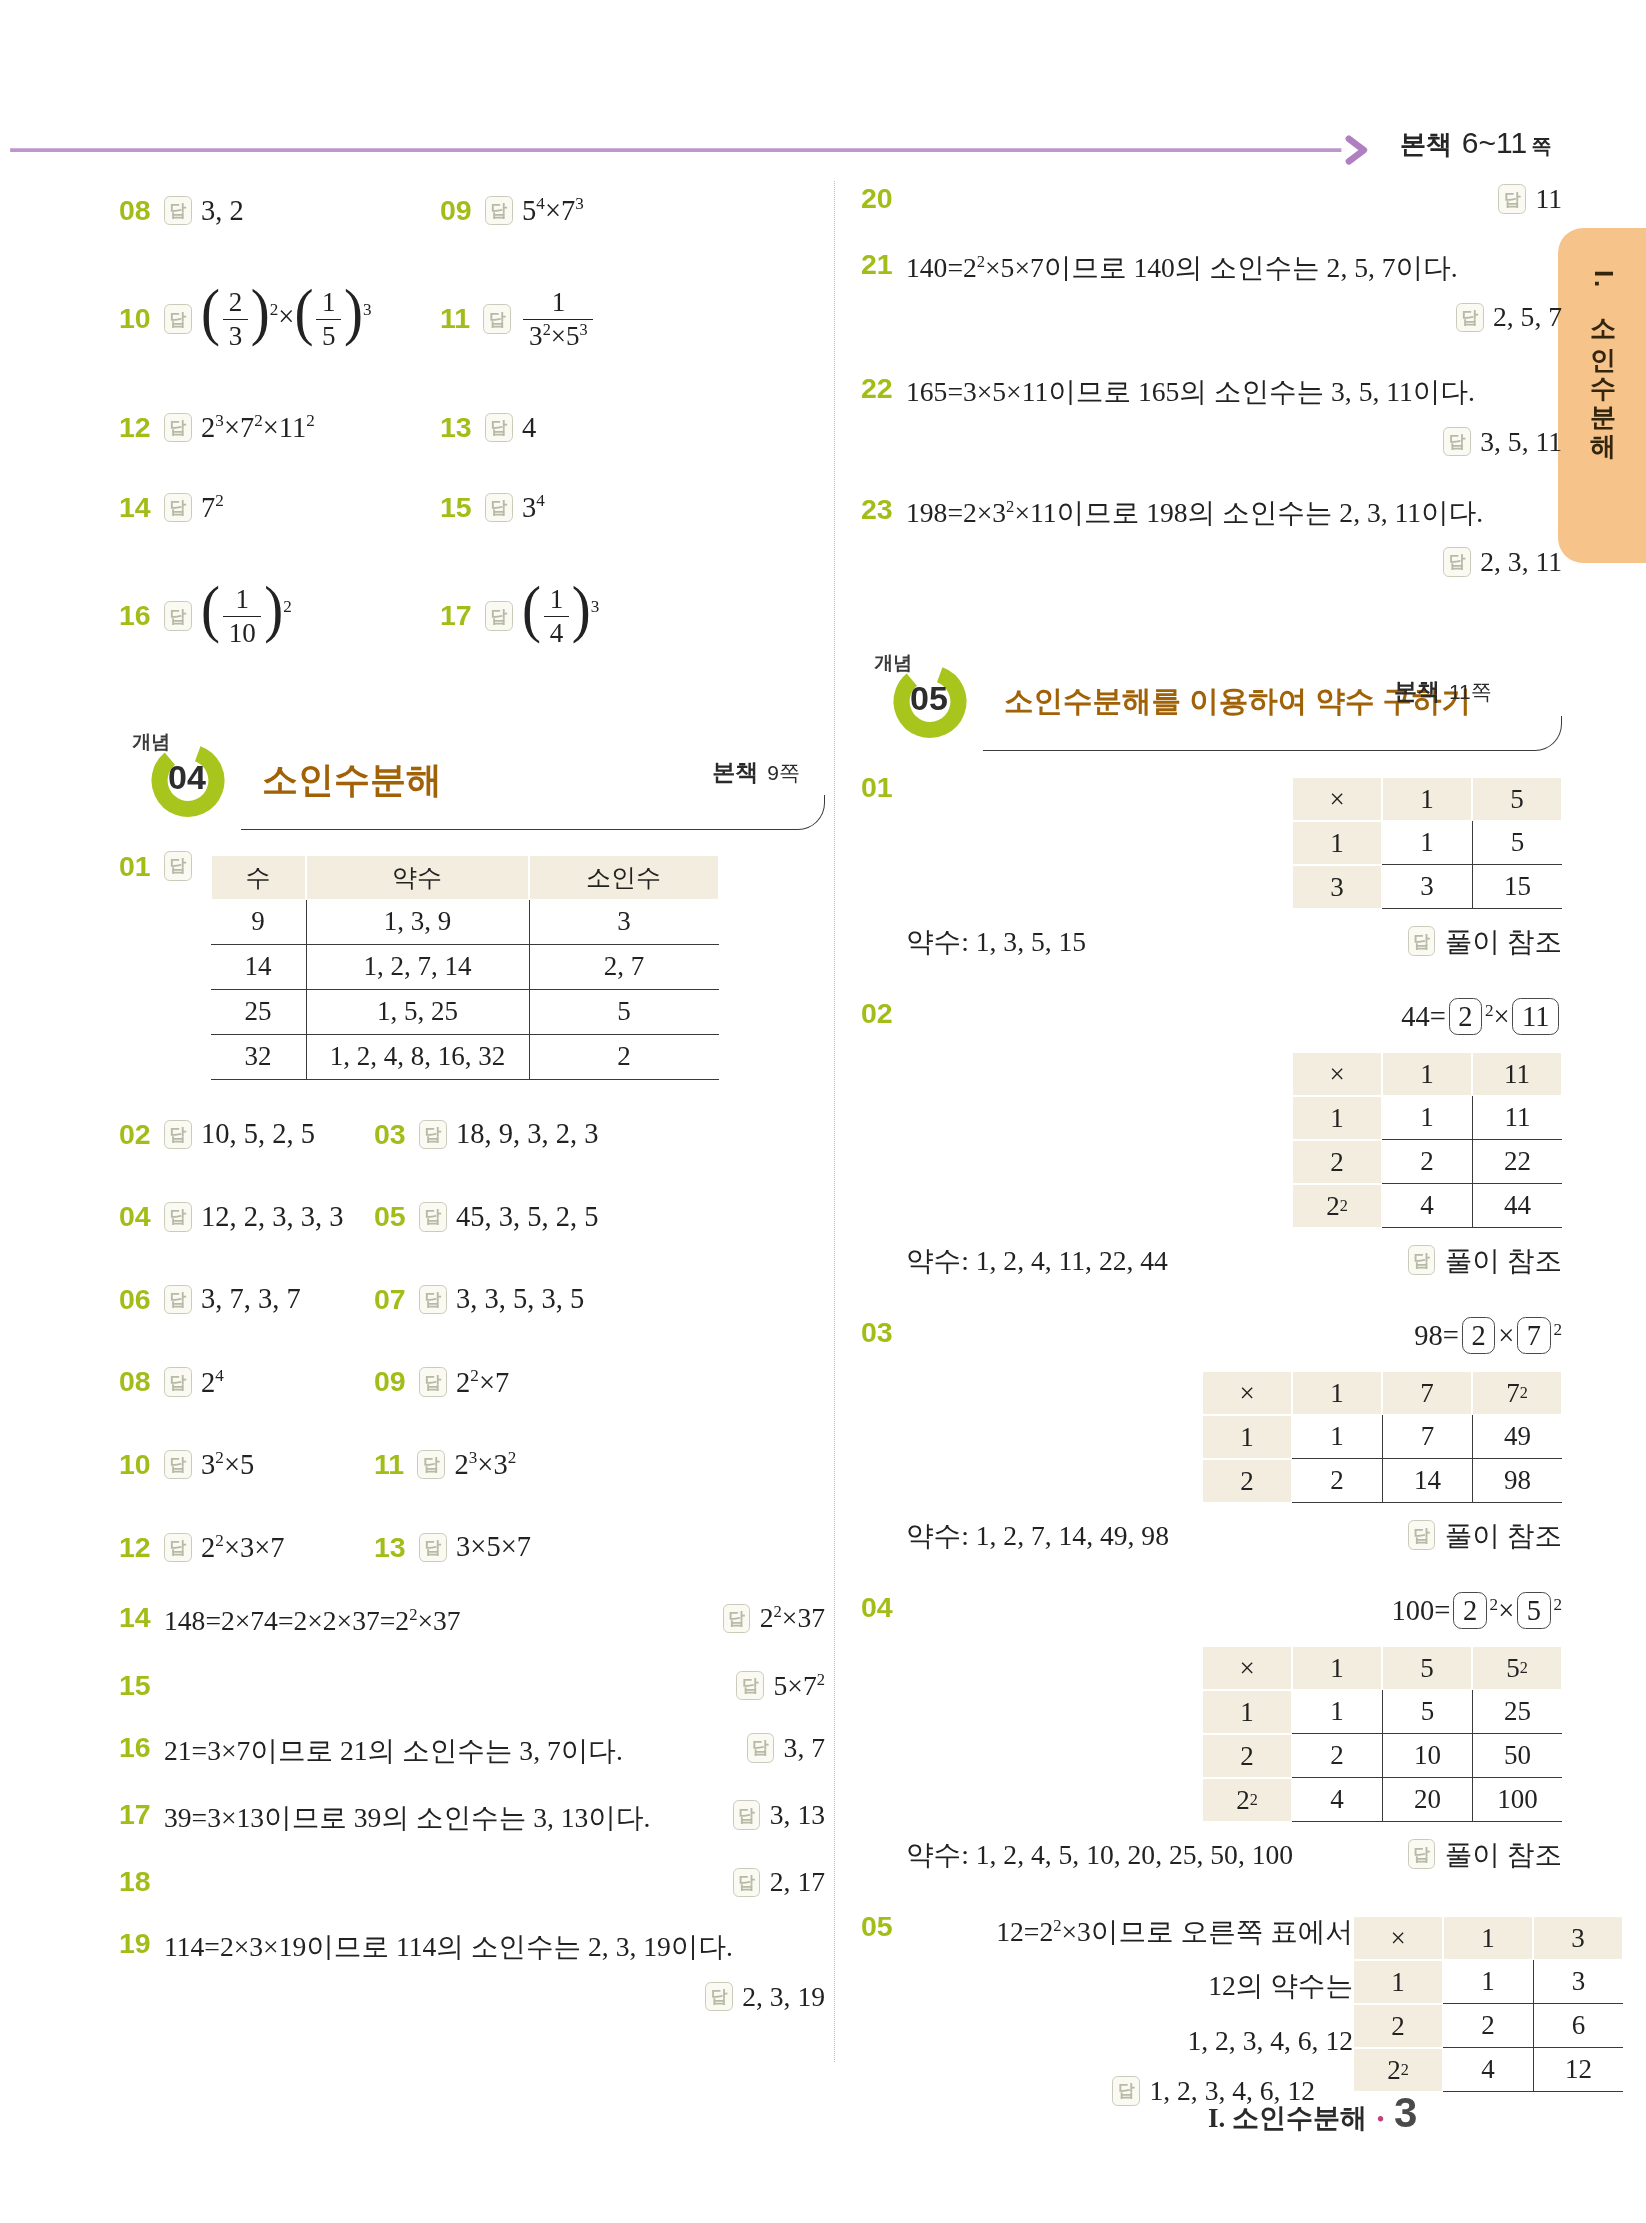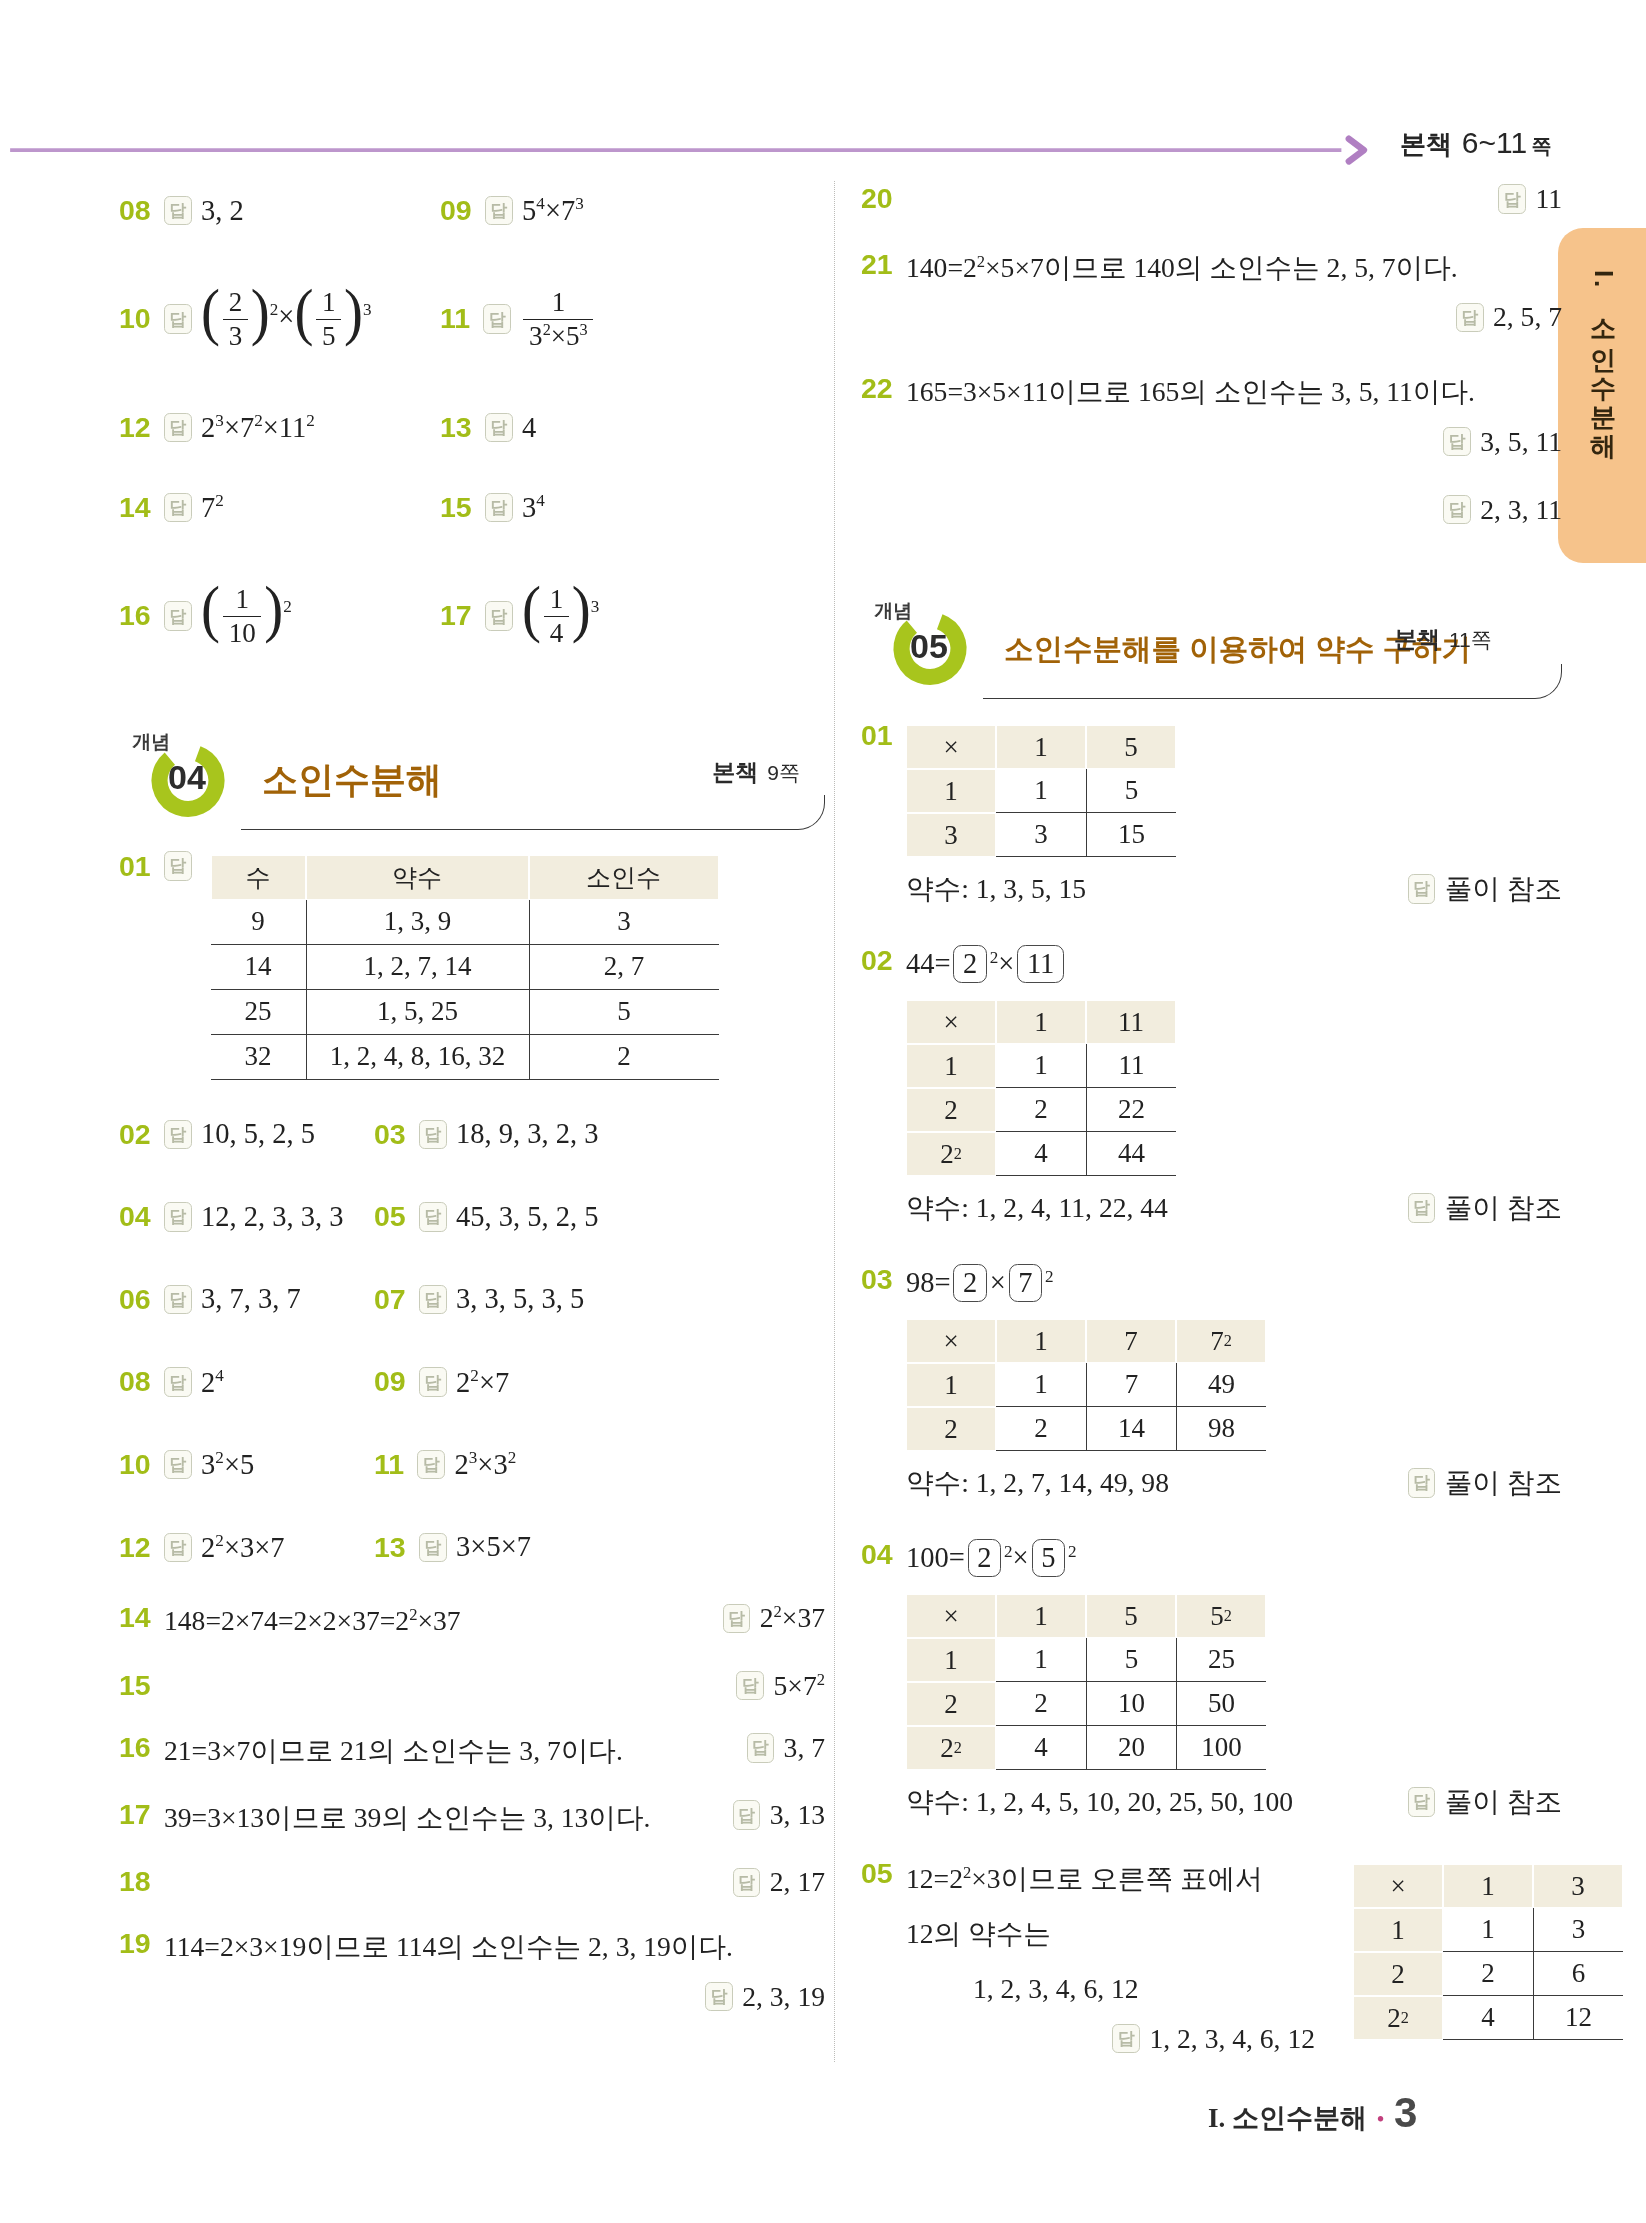--- a/index.html
+++ b/index.html
@@ -92,21 +92,21 @@
   
   .mt{display:inline-block;margin-top:5.7px;}
   .mt-row{display:flex;}
   .mt-cell{width:90px;height:44px;display:flex;align-items:center;justify-content:center;
            box-sizing:border-box;font-family:"Liberation Serif",serif;font-size:27px;color:#222;}
   .mt-beige{background:#f2edde;border:1.9px solid #ffffff;}
   .mt-data{border-bottom:1.9px solid #3a3a3a;background:#fff;}
   .mt-vline{border-left:1.9px solid #3a3a3a;}
 
   
-  .s5item{display:flex;align-items:flex-start;margin-bottom:38px;}
+  .s5item{display:flex;align-items:flex-start;margin-bottom:38px;text-align:right;}
   .s5body{flex:1 1 auto;}
   .s5formula{margin-bottom:11.4px;}
   .divline{display:flex;align-items:center;margin-top:13.3px;}
   .div-text{font-size:27.6px;}
   .s5ans{display:flex;align-items:center;margin-left:auto;white-space:nowrap;}
   .s5-textcol{width:447px;flex:0 0 auto;}
   .s5-line{font-size:27.6px;line-height:1.5;margin-bottom:13.3px;}
   .s5-line3{text-indent:67px;}
   .s5-ansline{display:flex;justify-content:flex-end;align-items:center;margin-top:5.7px;padding-right:38px;}
   .s5-table-right{margin-left:auto;margin-right:9.5px;}
@@ -432,20 +432,24 @@
           <div class="sol">
             <span class="ino">22</span>
             <span class="sol-text">165=3×5×11이므로 165의 소인수는 3, 5, 11이다.</span>
           </div>
           <div class="sol-ans-line">
             <span class="ans-icon">답</span>
             <span class="sol-ansval">3, 5, 11</span>
           </div>
         </div>
         <div style="margin-bottom:28.5px">
+          <div class="sol">
+            <span class="ino">23</span>
+            <span class="sol-text">198=2×3<sup>2</sup>×11이므로 198의 소인수는 2, 3, 11이다.</span>
+          </div>
           <div class="sol-ans-line">
             <span class="ans-icon">답</span>
             <span class="sol-ansval">2, 3, 11</span>
           </div>
         </div>
       </div>
 
     <div class="sec-head" style="margin-top:74px;">
       <div class="badge">
         <svg width="88" height="91" viewBox="0 0 92 96">

